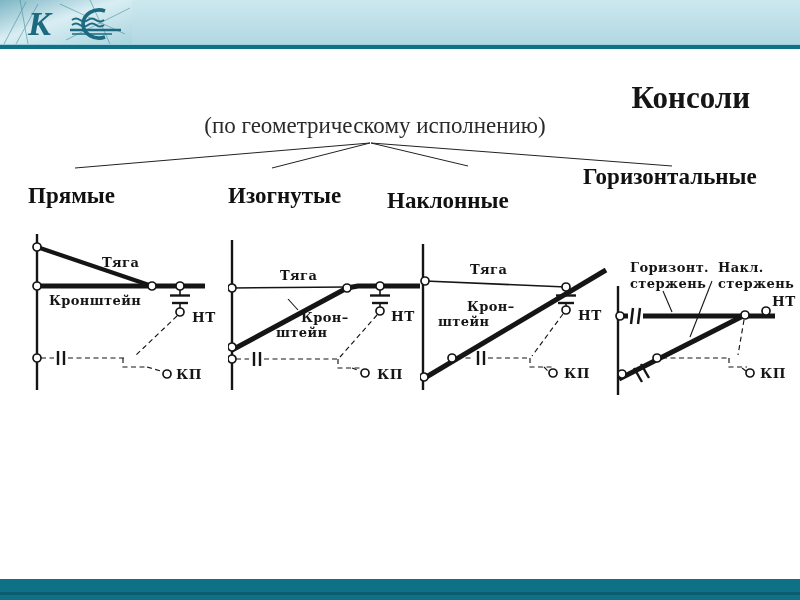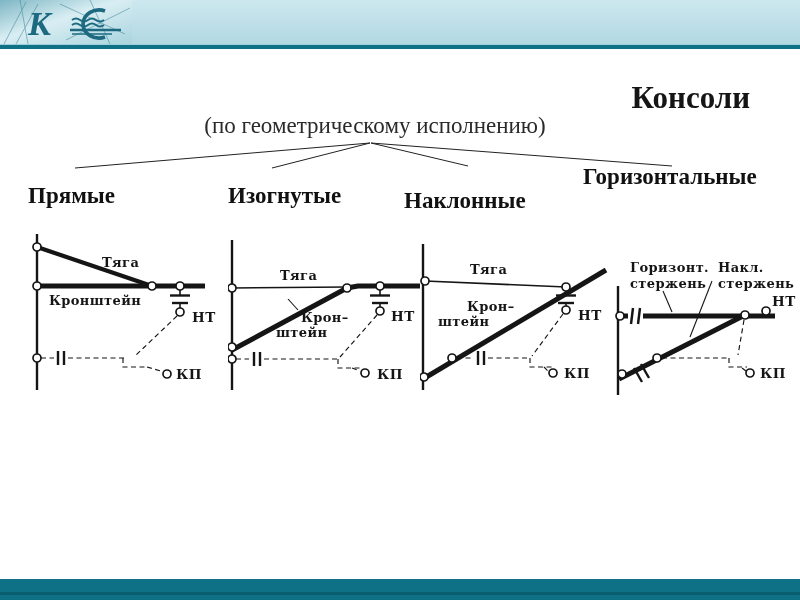--- a/index.html
+++ b/index.html
@@ -101,21 +101,21 @@
   <g stroke="#222" stroke-width="1">
     <line x1="370" y1="143" x2="75" y2="168"></line>
     <line x1="370" y1="143" x2="272" y2="168"></line>
     <line x1="371" y1="143" x2="468" y2="166"></line>
     <line x1="371" y1="143" x2="672" y2="166"></line>
   </g>
 </svg>
 
 <div class="cat" style="left:28px;top:184px">Прямые</div>
 <div class="cat" style="left:228px;top:184px">Изогнутые</div>
-<div class="cat" style="left:404px;top:189px">Наклонные</div>
+<div class="cat" style="left:387px;top:189px">Наклонные</div>
 <div class="cat" style="left:583px;top:165px">Горизонтальные</div>
 
 <svg class="diagram" style="left:25px;top:228px" width="205" height="170" viewBox="0 0 205 170">
   <line class="mast" x1="12" y1="6" x2="12" y2="162"></line>
   <line class="semithick" x1="12" y1="19" x2="127" y2="58"></line>
   <line class="thick" x1="12" y1="58" x2="180" y2="58"></line>
   <line class="thin" x1="155" y1="58" x2="155" y2="67"></line>
   <line class="bar" x1="145" y1="67.5" x2="165" y2="67.5"></line>
   <line class="bar" x1="147" y1="75" x2="163" y2="75"></line>
   <line class="thin" x1="155" y1="75" x2="155" y2="80"></line>

